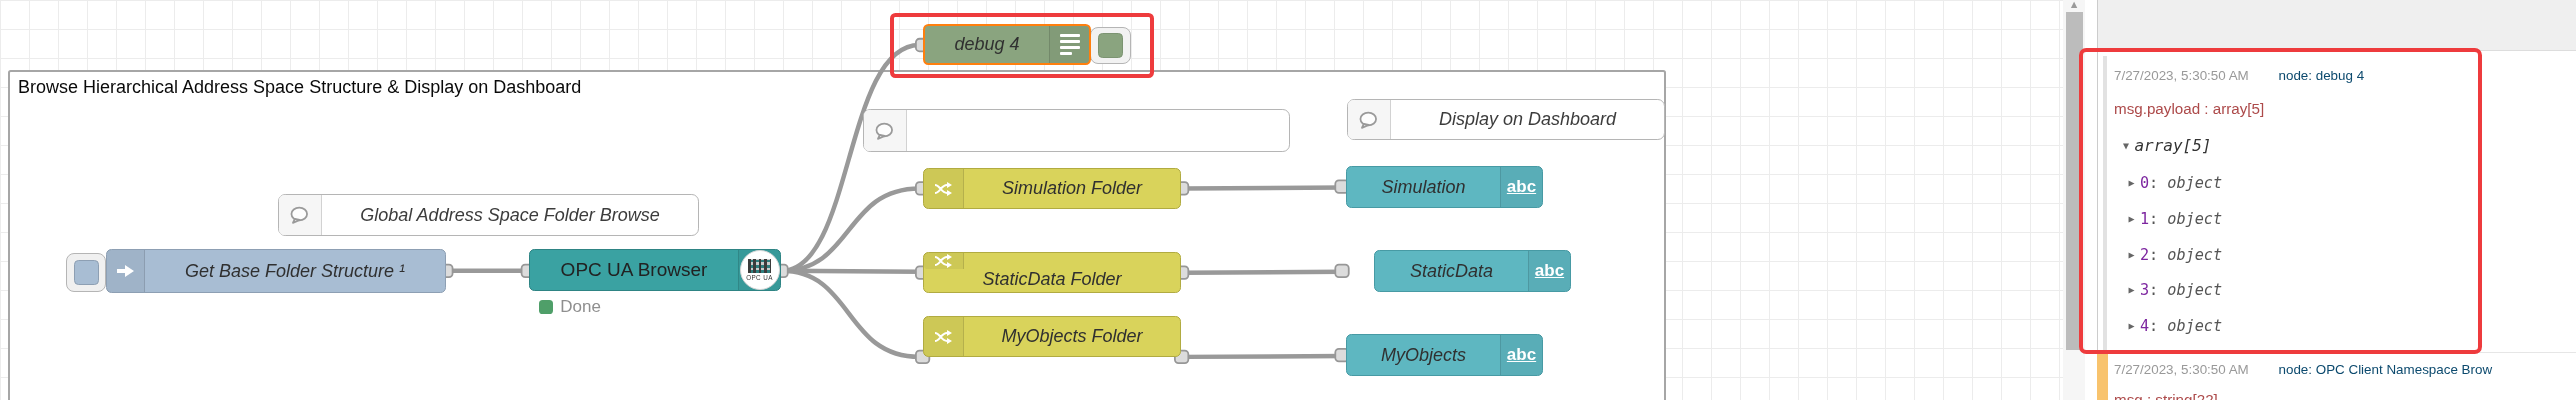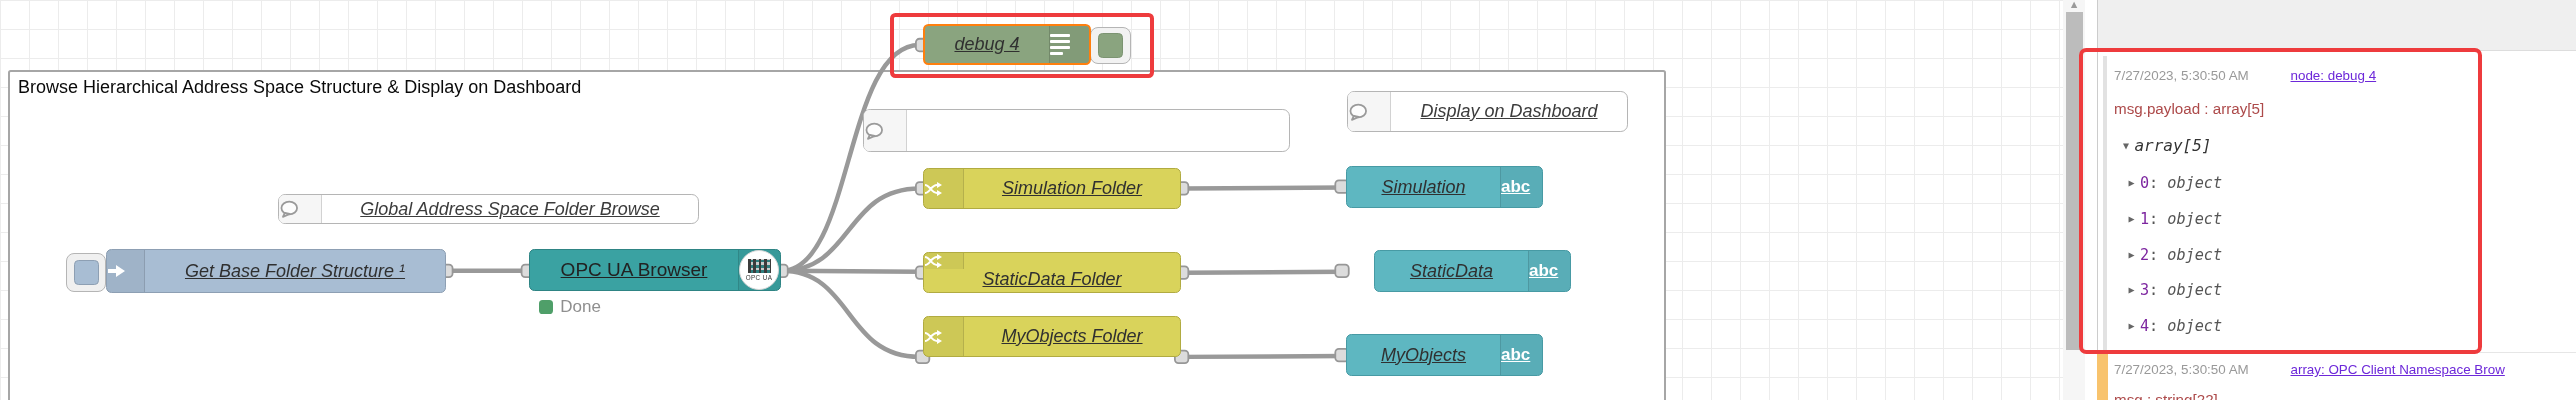--- a/index.html
+++ b/index.html
@@ -23,24 +23,24 @@
   .group-title{
     position:absolute;left:8px;top:4.5px;font-size:18px;color:#0a0a0a;white-space:nowrap;
   }
   .wires{position:absolute;left:0;top:0;z-index:2;}
   
   .node{
     position:absolute;box-sizing:border-box;display:flex;align-items:center;
     border-radius:5.4px;border:1.8px solid;z-index:4;
   }
   .node .lbl{
-    flex:1;text-align:center;font-size:18px;font-style:italic;color:#303030;white-space:nowrap;text-decoration:underline;
+    flex:1;text-align:center;font-size:18px;font-style:italic;color:#303030;white-space:nowrap;
   }
   .icon-sect{
-    align-self:stretch;display:flex;align-items:center;justify-content:flex-start;flex:none;
+    align-self:stretch;display:flex;align-items:center;justify-content:center;flex:none;
   }
   .isect-left{border-right:0.9px solid rgba(0,0,0,0.12);background:rgba(0,0,0,0.05);
     border-radius:3.6px 0 0 3.6px;}
   .isect-right{border-left:0.9px solid rgba(0,0,0,0.12);background:rgba(0,0,0,0.05);
     border-radius:0 3.6px 3.6px 0;}
   
   .node-debug{left:923px;top:24px;width:168px;height:41px;background:#8aa47f;border:2.7px solid #ff7f0e;}
   .debug-bars{display:flex;flex-direction:column;gap:2.7px;align-items:flex-start;}
   .debug-bars i{display:block;height:3.1px;background:#fff;border-radius:0.9px;}
   .debug-toggle{
@@ -72,23 +72,23 @@
   }
   .opcua-circle em{font-style:normal;font-size:6.3px;color:#333;letter-spacing:0.4px;}
   
   .status{position:absolute;left:539px;top:297px;display:flex;align-items:center;gap:7px;z-index:4;}
   .status-dot{width:14.3px;height:14.3px;border-radius:3.6px;background:#4f9f69;}
   .status-txt{font-size:17px;color:#8f8f8f;white-space:nowrap;}
   
   .node-comment{background:#ffffff;border-color:#b5b5b5;border-radius:7.2px;}
   .node-comment .icon-sect{background:#f6f6f6;border-right:1.8px solid #d2d2d2;border-radius:5.4px 0 0 5.4px;}
   .node-comment .lbl{color:#3c3c3c;}
-  .comment-1{left:278px;top:194px;width:421px;height:30px;}
+  .comment-1{left:278px;top:194px;width:421px;height:42px;}
   .comment-2{left:863px;top:109px;width:427px;height:43px;}
-  .comment-3{left:1347px;top:91px;width:281px;height:41px;}
+  .comment-3{left:1347px;top:99px;width:318px;height:41px;}
   
   .node-switch{left:923px;width:258px;height:41px;background:#d9d35b;border-color:#b1ab41;}
   .sw-1{top:168px;} .sw-2{top:252px;flex-direction:column;} .sw-3{top:316px;}
   
   .node-uitext{left:1346px;width:197px;height:42px;background:#5eb7c1;border-color:#479aa4;}
   .ut-1{top:166px;} .ut-2{top:250px;margin-left:28px;} .ut-3{top:334px;}
   .abc{font-size:17px;font-weight:bold;color:#fff;text-decoration:underline;}
   
   .redbox{position:absolute;border:4.5px solid #ee3b3d;border-radius:7.2px;box-sizing:border-box;z-index:10;}
   .redbox-node{left:890px;top:12.5px;width:264px;height:65px;border-radius:5.4px;}
@@ -96,21 +96,21 @@
   
   .vscroll{position:absolute;left:2063px;top:0;width:22.4px;height:401px;background:#f6f6f6;}
   .vscroll .arrow{position:absolute;left:0;top:-1.8px;width:22.4px;text-align:center;font-size:10.8px;color:#9a9a9a;}
   .vscroll .thumb{position:absolute;left:2.7px;top:11.6px;width:17px;height:338px;background:#bcbcbc;}
   .divider{position:absolute;left:2097px;top:0;width:1.8px;height:401px;background:#cccccc;}
   
   .sidebar{position:absolute;left:2098px;top:0;width:478px;height:401px;background:#ffffff;}
   .sidebar-header{position:absolute;left:0;top:0;width:478px;height:51px;background:#efefef;border-bottom:0.9px solid #dddddd;box-sizing:border-box;}
   .dmsg-bar{position:absolute;left:5.4px;top:56px;width:3.6px;height:294px;background:#e2e2e2;}
   .dmsg-meta{position:absolute;left:16px;font-size:13.4px;color:#999;white-space:nowrap;}
-  .dmsg-meta .src{color:#6d28d9;margin-left:38px;text-decoration:underline;}
+  .dmsg-meta .src{color:#0c4a6e;margin-left:26px;}
   .dmsg-path{position:absolute;left:16px;font-size:15.2px;color:#ad4a4a;white-space:nowrap;}
   .tree{font-family:"DejaVu Sans Mono",monospace;font-size:15.2px;color:#555;white-space:nowrap;}
   .tree-root{position:absolute;left:25px;top:136px;}
   .tree-root .tname{font-style:italic;color:#333;font-size:16px;}
   .tw{color:#666;font-size:10px;margin-right:5.4px;vertical-align:1.8px;}
   .titem{position:absolute;left:30.5px;}
   .ti-0{top:174px;} .ti-1{top:210px;} .ti-2{top:246px;} .ti-3{top:281px;} .ti-4{top:317px;}
   .tkey{color:#7d26a0;}
   .ttype{font-style:italic;color:#555;margin-left:9px;}
   .dmsg-sep{position:absolute;left:0;top:352px;width:478px;height:0.9px;background:#e6e6e6;}
@@ -306,19 +306,19 @@
   </div>
   <div class="tree titem ti-4">
     <span class="tw">▶</span><span class="tkey">4</span><span>:</span><span class="ttype">object</span>
   </div>
 
   <div class="dmsg-sep"></div>
 
   <div class="orange-bar"></div>
   <div class="dmsg-meta meta-2">
     <span class="ts">7/27/2023, 5:30:50 AM</span>
-    <span class="src">array: OPC Client Namespace Brow</span>
+    <span class="src">node: OPC Client Namespace Brow</span>
   </div>
   <div class="dmsg-path path-2">msg : string[22]</div>
 </div>
 
 <div class="redbox redbox-side"></div>
 
 
 </body></html>

